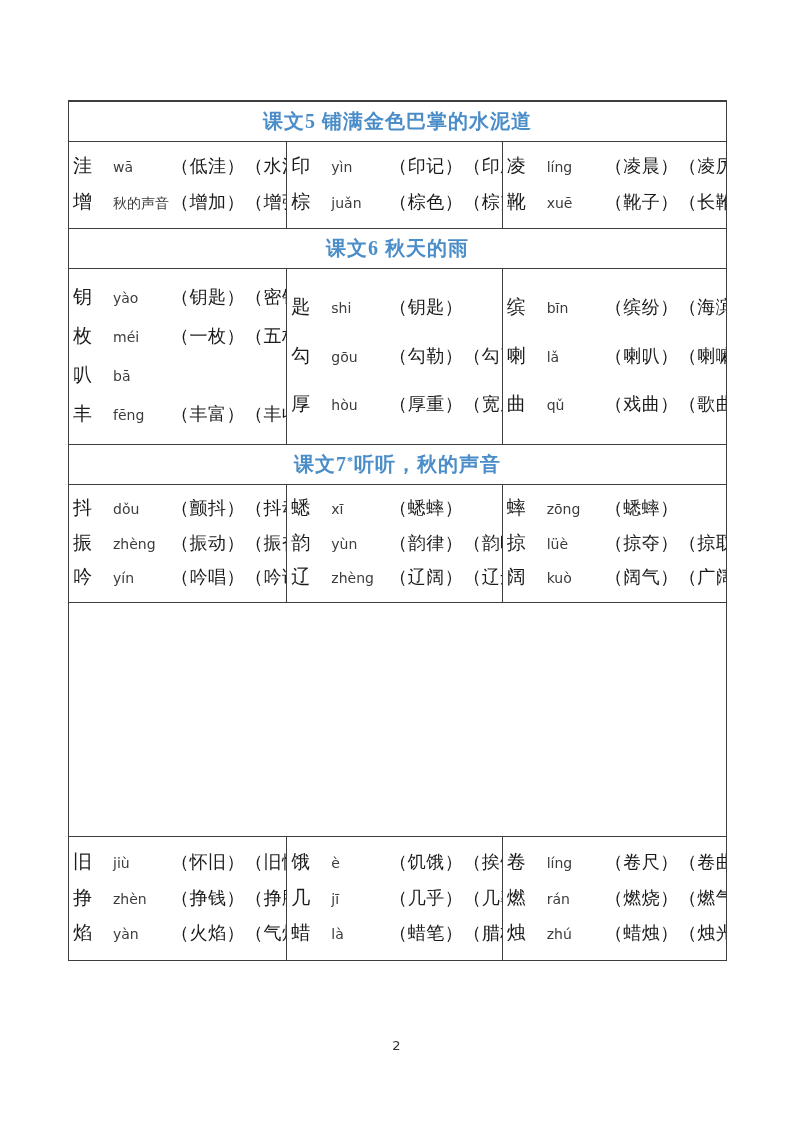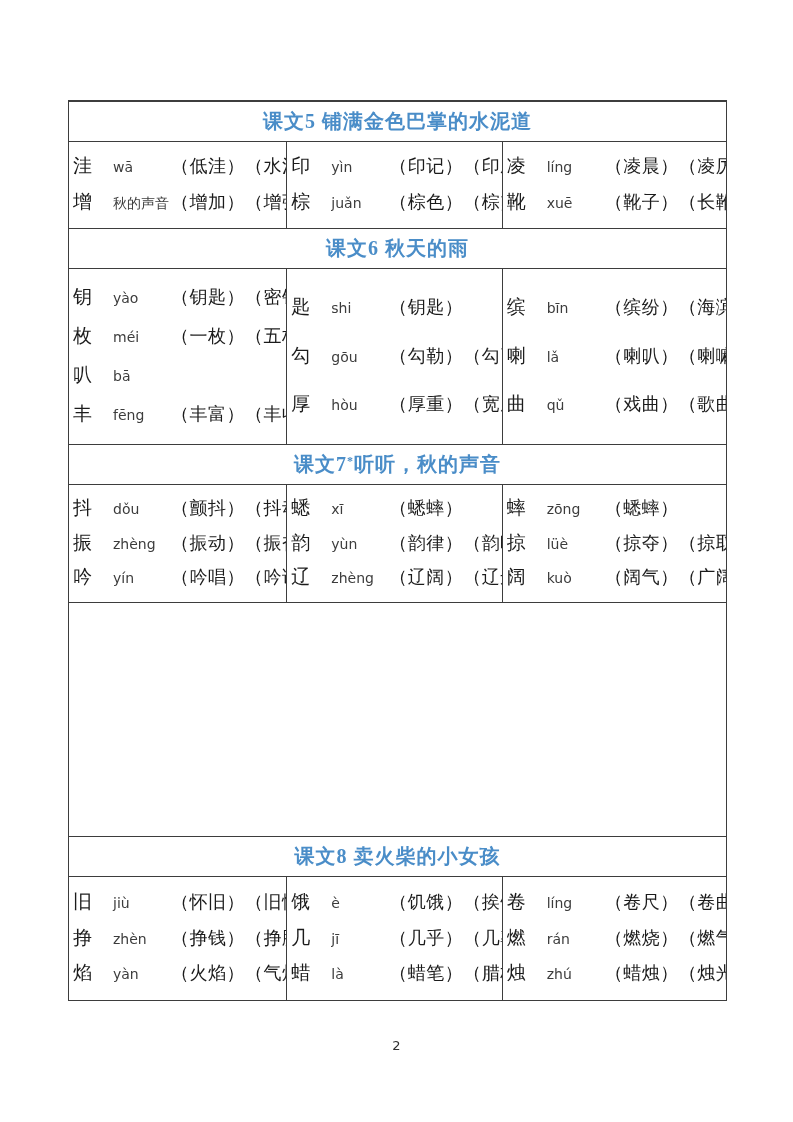--- a/index.html
+++ b/index.html
@@ -249,25 +249,20 @@
           <span class="pinyin">lüè</span>
           <span class="words">（掠夺）（掠取）</span>
         </div>
         <div class="entry">
           <span class="hanzi">阔</span>
           <span class="pinyin">kuò</span>
           <span class="words">（阔气）（广阔）</span>
         </div>
       </div>
       <div class="row-empty" style="height: 234px;"></div>
-      <div class="row-header">
-        <span>课文8 卖火柴的小女孩</span>
-        <sup></sup>
-        <span></span>
-      </div>
       <div class="cell r nb" style="height: 123px;">
         <div class="entry">
           <span class="hanzi">旧</span>
           <span class="pinyin">jiù</span>
           <span class="words">（怀旧）（旧情）</span>
         </div>
         <div class="entry">
           <span class="hanzi">挣</span>
           <span class="pinyin">zhèn</span>
           <span class="words">（挣钱）（挣脱）</span>

